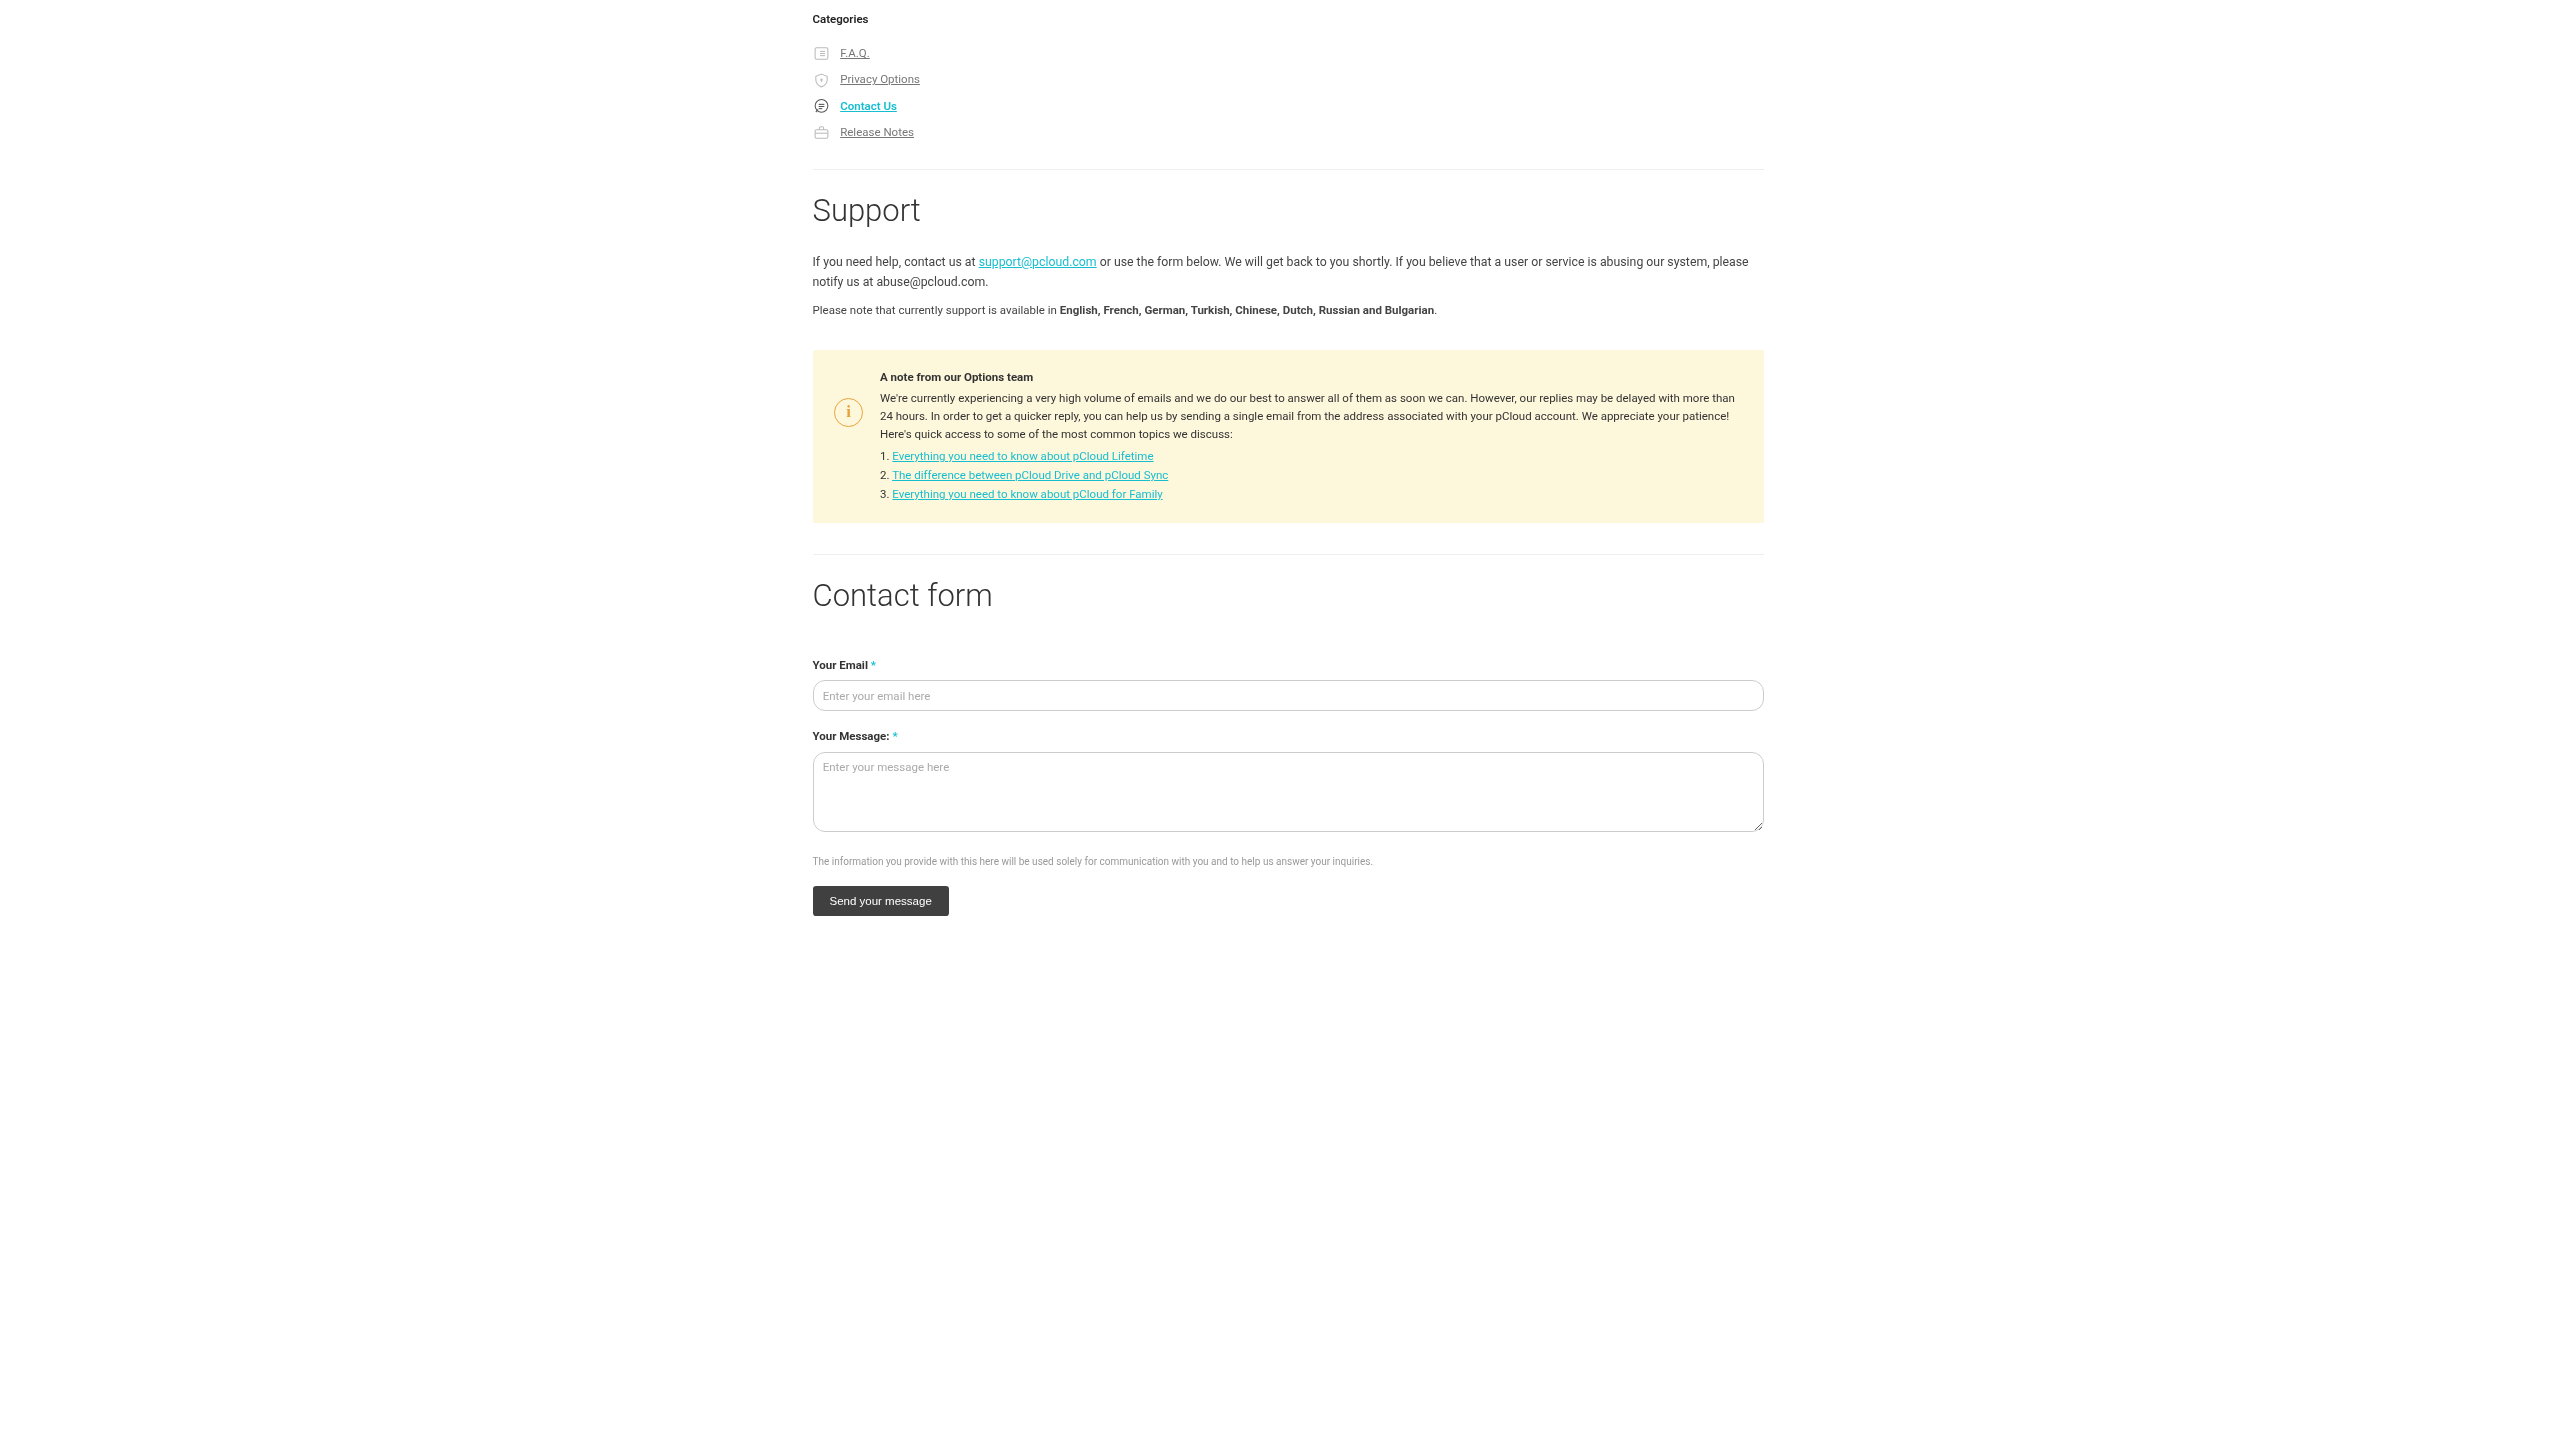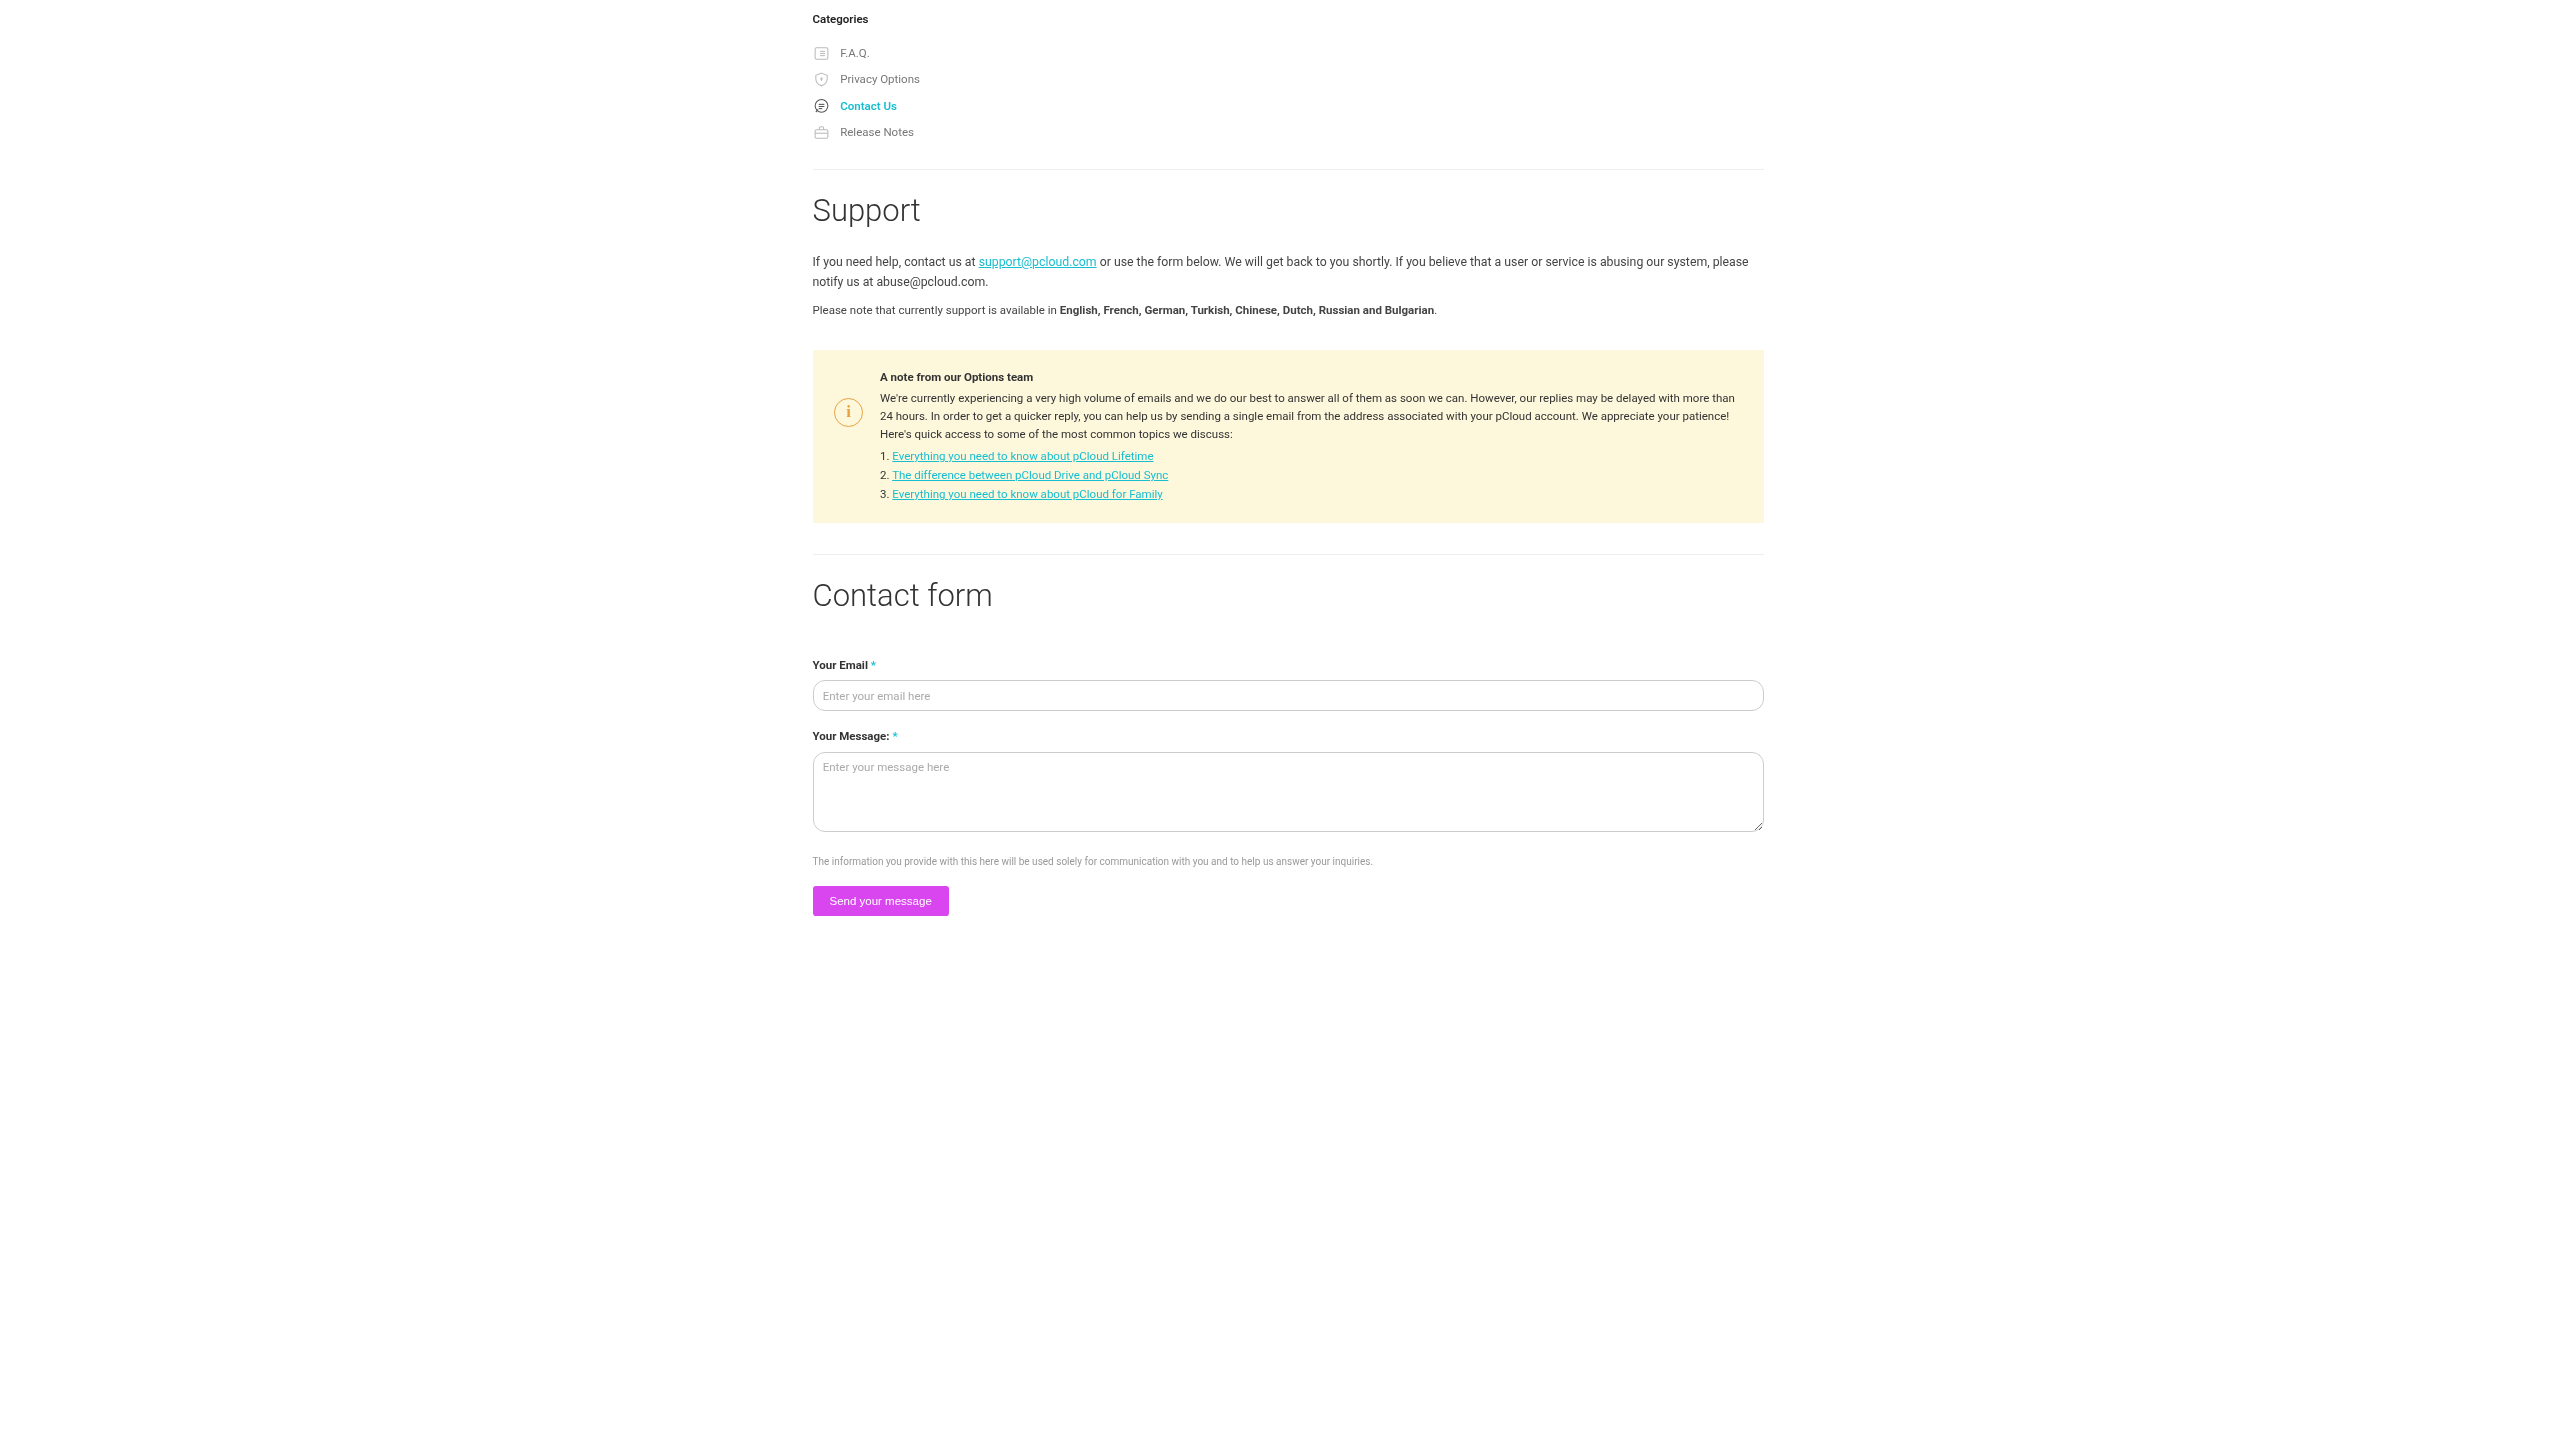--- a/index.html
+++ b/index.html
@@ -24,25 +24,26 @@
       padding-top: 3.1px;
     }
     .sidebar-title {
       font-size: 11.5px;
       font-weight: 600;
       color: #222;
       margin-bottom: 12.3px;
     }
     .sidebar-item {
       display: flex;
-      align-items: center;
+      align-items: flex-end;
       gap: 10.7px;
       padding: 4.6px 0;
       cursor: pointer;
       color: #777;
+      text-decoration: underline;
     }
     .sidebar-item.active { color: #17bed0; }
     .sidebar-item .icon {
       width: 17px; height: 17px;
       display: inline-flex; align-items: center; justify-content: center;
       flex-shrink: 0;
     }
     .sidebar-item .label { font-size: 11.5px; }
     .sidebar-item.active .label { font-weight: 600; }
     .sidebar-item svg { stroke: #bbb; }
@@ -135,21 +136,21 @@
     .form-input::placeholder, .form-textarea::placeholder { color: #aaa; }
     .form-textarea { min-height: 80px; resize: both; }
 
     .disclaimer {
       color: #999;
       font-size: 10px;
       margin-bottom: 17px;
     }
 
     .submit-btn {
-      background: #d946ef;
+      background: #404040;
       color: #fff;
       border: none;
       border-radius: 3.1px;
       padding: 9.2px 17px;
       font-size: 11.5px;
       cursor: pointer;
     }
   </style>
 </head>
 <body>

